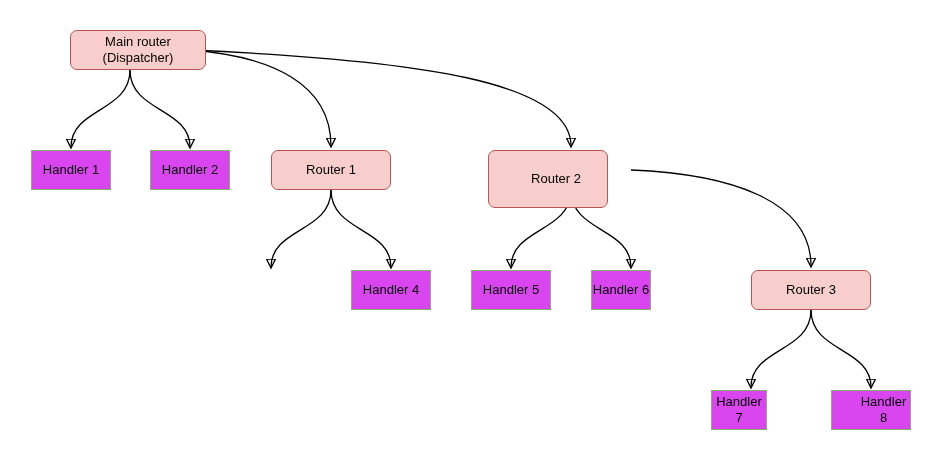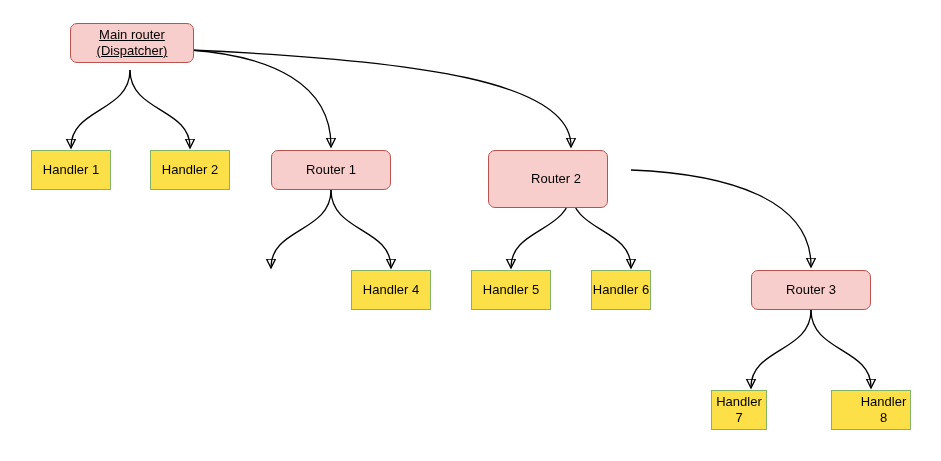--- a/index.html
+++ b/index.html
@@ -38,21 +38,21 @@
     line-height: 16px;
     color: #000000;
     white-space: pre-line;
   }
   .node.router {
     background: #f8cecc;
     border: 1.3px solid #b85450;
     border-radius: 7px;
   }
   .node.handler {
-    background: #fde047;
+    background: #d946ef;
     border: 1.3px solid #82b366;
     border-radius: 0;
   }
 </style>
 </head>
 <body>
 
 <div class="canvas">
 
   <svg class="edges" viewBox="0 0 941 461" xmlns="http://www.w3.org/2000/svg">
@@ -67,21 +67,21 @@
     <path d="M190,50 C420,60 571,82 571,146" marker-end="url(#arrow)"></path>
     <path d="M331,190 C331,232 271,228 271,267" marker-end="url(#arrow)"></path>
     <path d="M331,190 C331,232 391,228 391,267" marker-end="url(#arrow)"></path>
     <path d="M571,190 C571,232 511,228 511,267" marker-end="url(#arrow)"></path>
     <path d="M571,190 C571,232 631,228 631,267" marker-end="url(#arrow)"></path>
     <path d="M631,170 C730,174 811,200 811,266" marker-end="url(#arrow)"></path>
     <path d="M811,310 C811,352 751,348 751,387" marker-end="url(#arrow)"></path>
     <path d="M811,310 C811,352 871,348 871,387" marker-end="url(#arrow)"></path>
   </svg>
 
-  <div class="node router" style="left:70px; top:23px; width:124px; height:40px;text-decoration:underline;">Main router
+  <div class="node router" style="left:70px; top:30px; width:136px; height:40px;">Main router
 (Dispatcher)</div>
 
   <div class="node handler" style="left:31px; top:150px; width:80px; height:40px;">Handler 1</div>
 
   <div class="node handler" style="left:150px; top:150px; width:80px; height:40px;">Handler 2</div>
 
   <div class="node router" style="left:271px; top:150px; width:120px; height:40px;">Router 1</div>
 
   <div class="node router" style="left:488px; top:150px; width:120px; height:58px;padding-left:16px;">Router 2</div>
 

